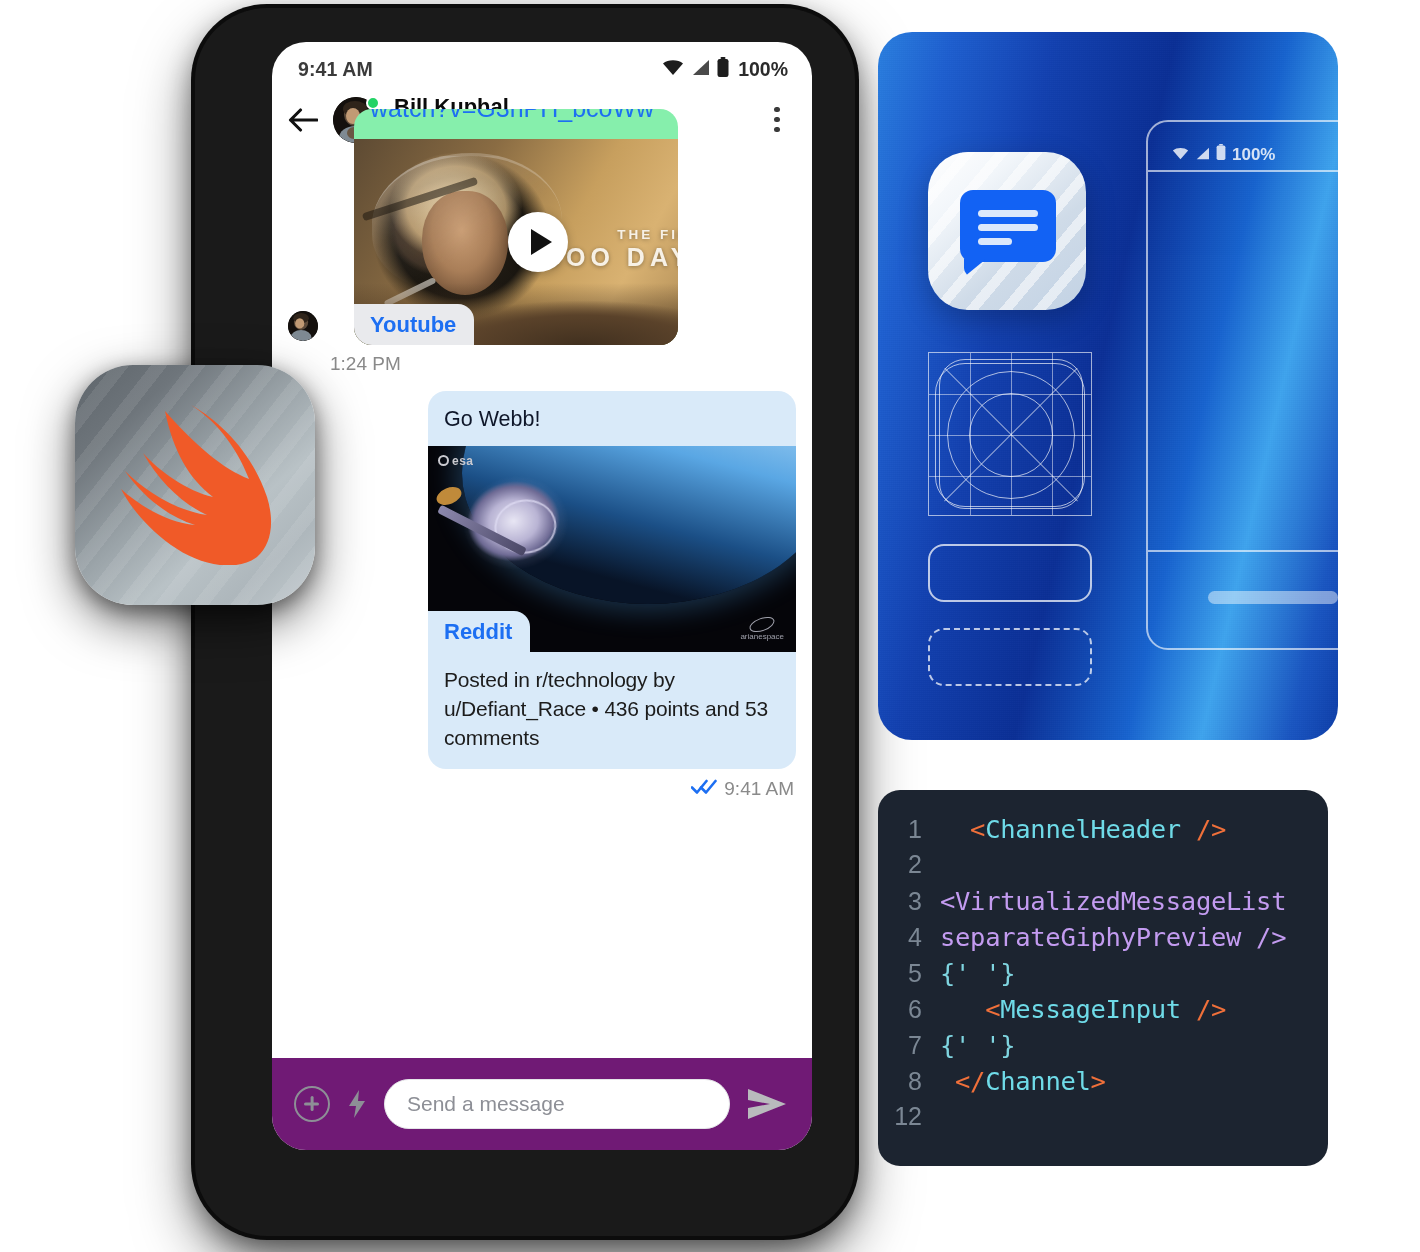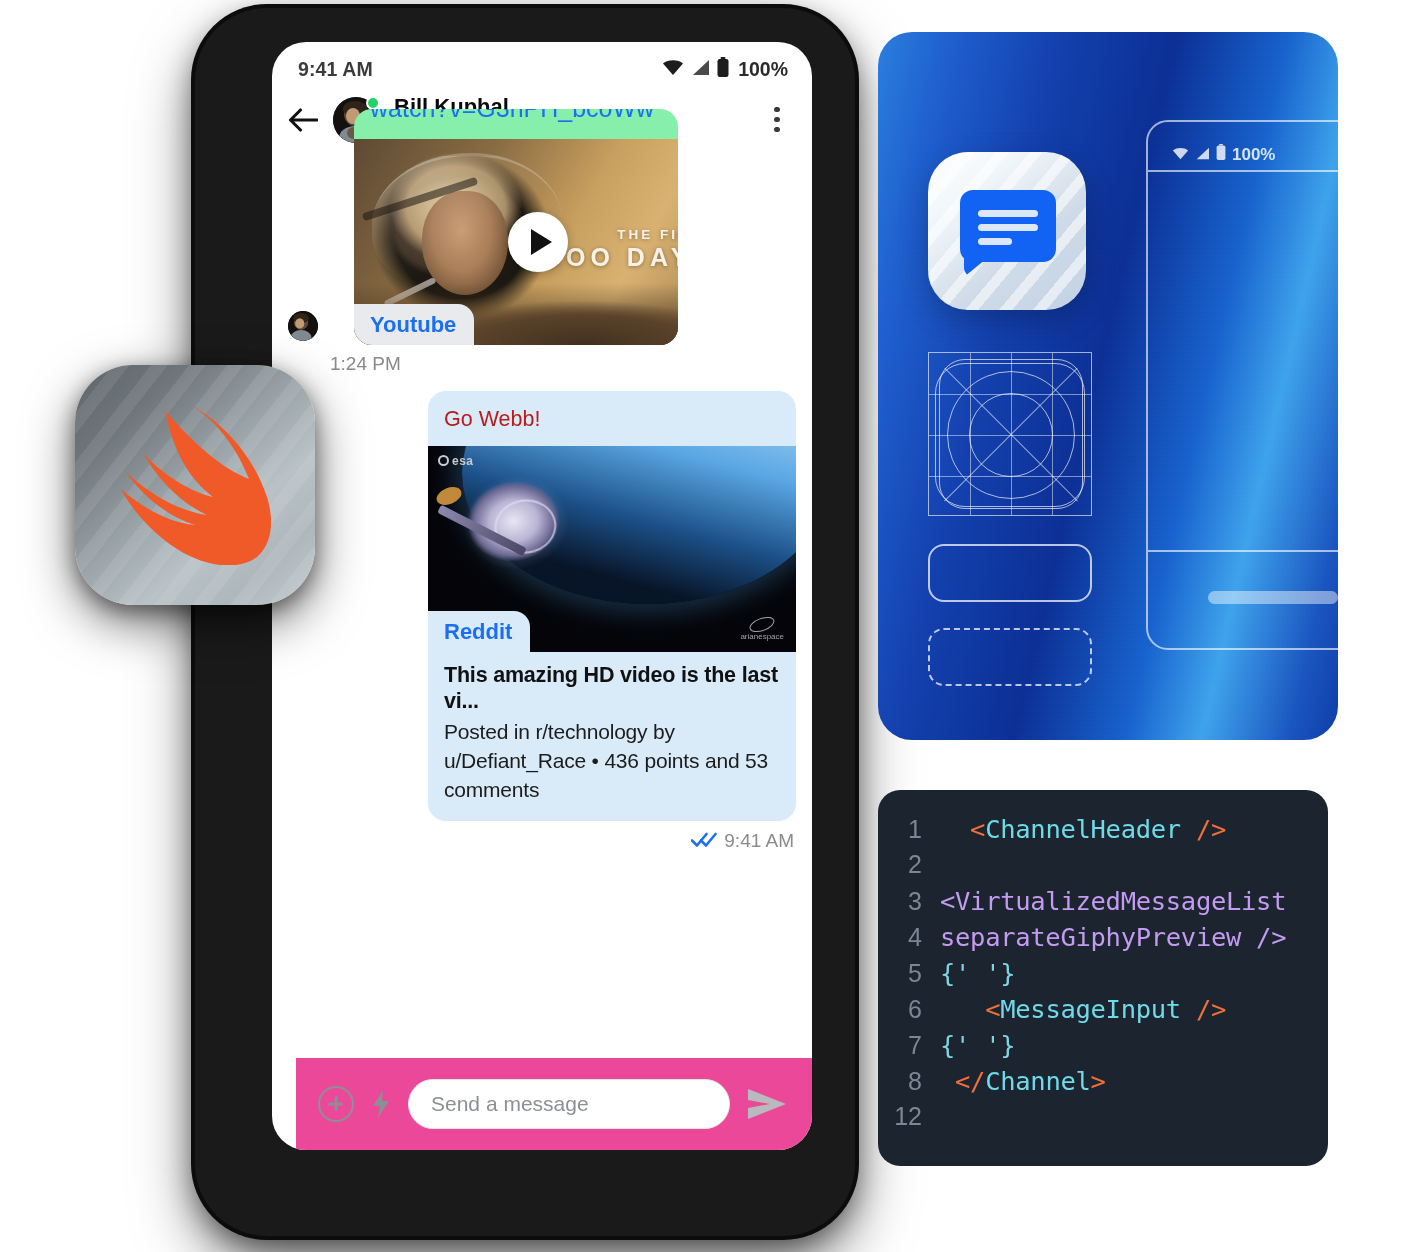--- a/index.html
+++ b/index.html
@@ -132,21 +132,21 @@
   .card-title { font-size: 21.5px; font-weight: 700; color: #111; line-height: 1.22; letter-spacing:-.2px;}
   .card-desc { font-size: 21px; color: #1c1c1c; line-height: 1.38; margin-top: 4px; letter-spacing:-.2px;}
 
   .ts-left { font-size: 19px; color: #8a8a8a; margin: 8px 0 16px 42px; }
 
   .row-right { display: flex; justify-content: flex-end; }
   .bubble-out {
     background: #d9eaf9; border-radius: 18px; width: 368px; overflow: hidden;
   }
   .out-text { padding: 14px 16px 12px 16px; }
-  .out-text .plain { font-size: 21.5px; color: #b91c1c; line-height: 1.32; display:block;}
+  .out-text .plain { font-size: 21.5px; color: #0f172a; line-height: 1.32; display:block;}
   .out-text .link { font-size: 21.5px; color: #2f7fe0; line-height: 1.32; display:block; word-break: break-all;}
   .rd-thumb { background: #050509; }
   .esa-badge {
     position:absolute; left:10px; top:8px; font-size:12px; color:#c9c9cf; letter-spacing:.5px;
     display:flex; align-items:center; gap:3px; font-weight:700;
   }
   .esa-badge .ring { width:11px;height:11px;border-radius:50%;border:2px solid #c9c9cf;}
   .rd-earth{
     position:absolute; right:-38px; top:-104px; width:372px; height:262px; border-radius:50%;
     background: linear-gradient(195deg, #dfefff 0%, #aad5f5 18%, #5aa7e4 42%, #1b4f86 64%, #081427 82%);
@@ -174,22 +174,21 @@
   }
   .arian .planet{ width:26px;height:13px;border:1.5px solid #9fa0ab;border-radius:50%;transform:rotate(-20deg);margin:0 auto 2px;}
 
   .ts-right { display:flex; align-items:center; justify-content:flex-end; gap:7px; margin: 9px 2px 0 0; }
   .ts-right .t { font-size: 19px; color: #8a8a8a; }
 
   
   .composer {
     position: absolute; left: 0; right: 0; bottom: 0; height: 92px;
     display: flex; align-items: center; gap: 14px; padding: 0 22px;
-    background: #ec4899;
-    margin-left: 24px;
+    background: #701a75;
   }
   .plus-btn { width: 36px; height: 36px; border-radius: 50%; border: 2.6px solid #8d8f96; position: relative; flex:0 0 auto;}
   .plus-btn::before, .plus-btn::after {
     content:""; position:absolute; background:#8d8f96; border-radius:2px;
   }
   .plus-btn::before { left:50%; top:8px; width:2.8px; height:15px; transform:translateX(-50%); }
   .plus-btn::after  { top:50%; left:8px; height:2.8px; width:15px; transform:translateY(-50%); }
   .bolt-btn { width: 26px; height:36px; flex:0 0 auto; display:flex;align-items:center;justify-content:center;}
   .msg-input {
     flex: 1 1 auto; height: 50px; border: 1.6px solid #e4e5e8;
@@ -444,21 +443,20 @@
                 <span>esa</span>
             </div>
             <div class="arian">
               <div class="planet"></div>
               <div>arianespace</div>
             </div>
             <div class="src-tab blue">Reddit</div>
           </div>
 
           <div class="card-body">
-            <div class="card-title">This amazing HD video is the last vi...</div>
             <div class="card-desc">Posted in r/technology by u/Defiant_Race • 436 points and 53 comments</div>
           </div>
         </div>
       </div>
       <div class="ts-right">
         <span>
           <svg width="26" height="15" viewBox="0 0 26 15">
             <path d="M1 8.5 L6 13.5 L15.5 2" stroke="#1d6ff2" stroke-width="2.6" fill="none" stroke-linecap="round" stroke-linejoin="round"></path>
             <path d="M10 8.5 L15 13.5 L24.5 2" stroke="#1d6ff2" stroke-width="2.6" fill="none" stroke-linecap="round" stroke-linejoin="round"></path>
           </svg>

